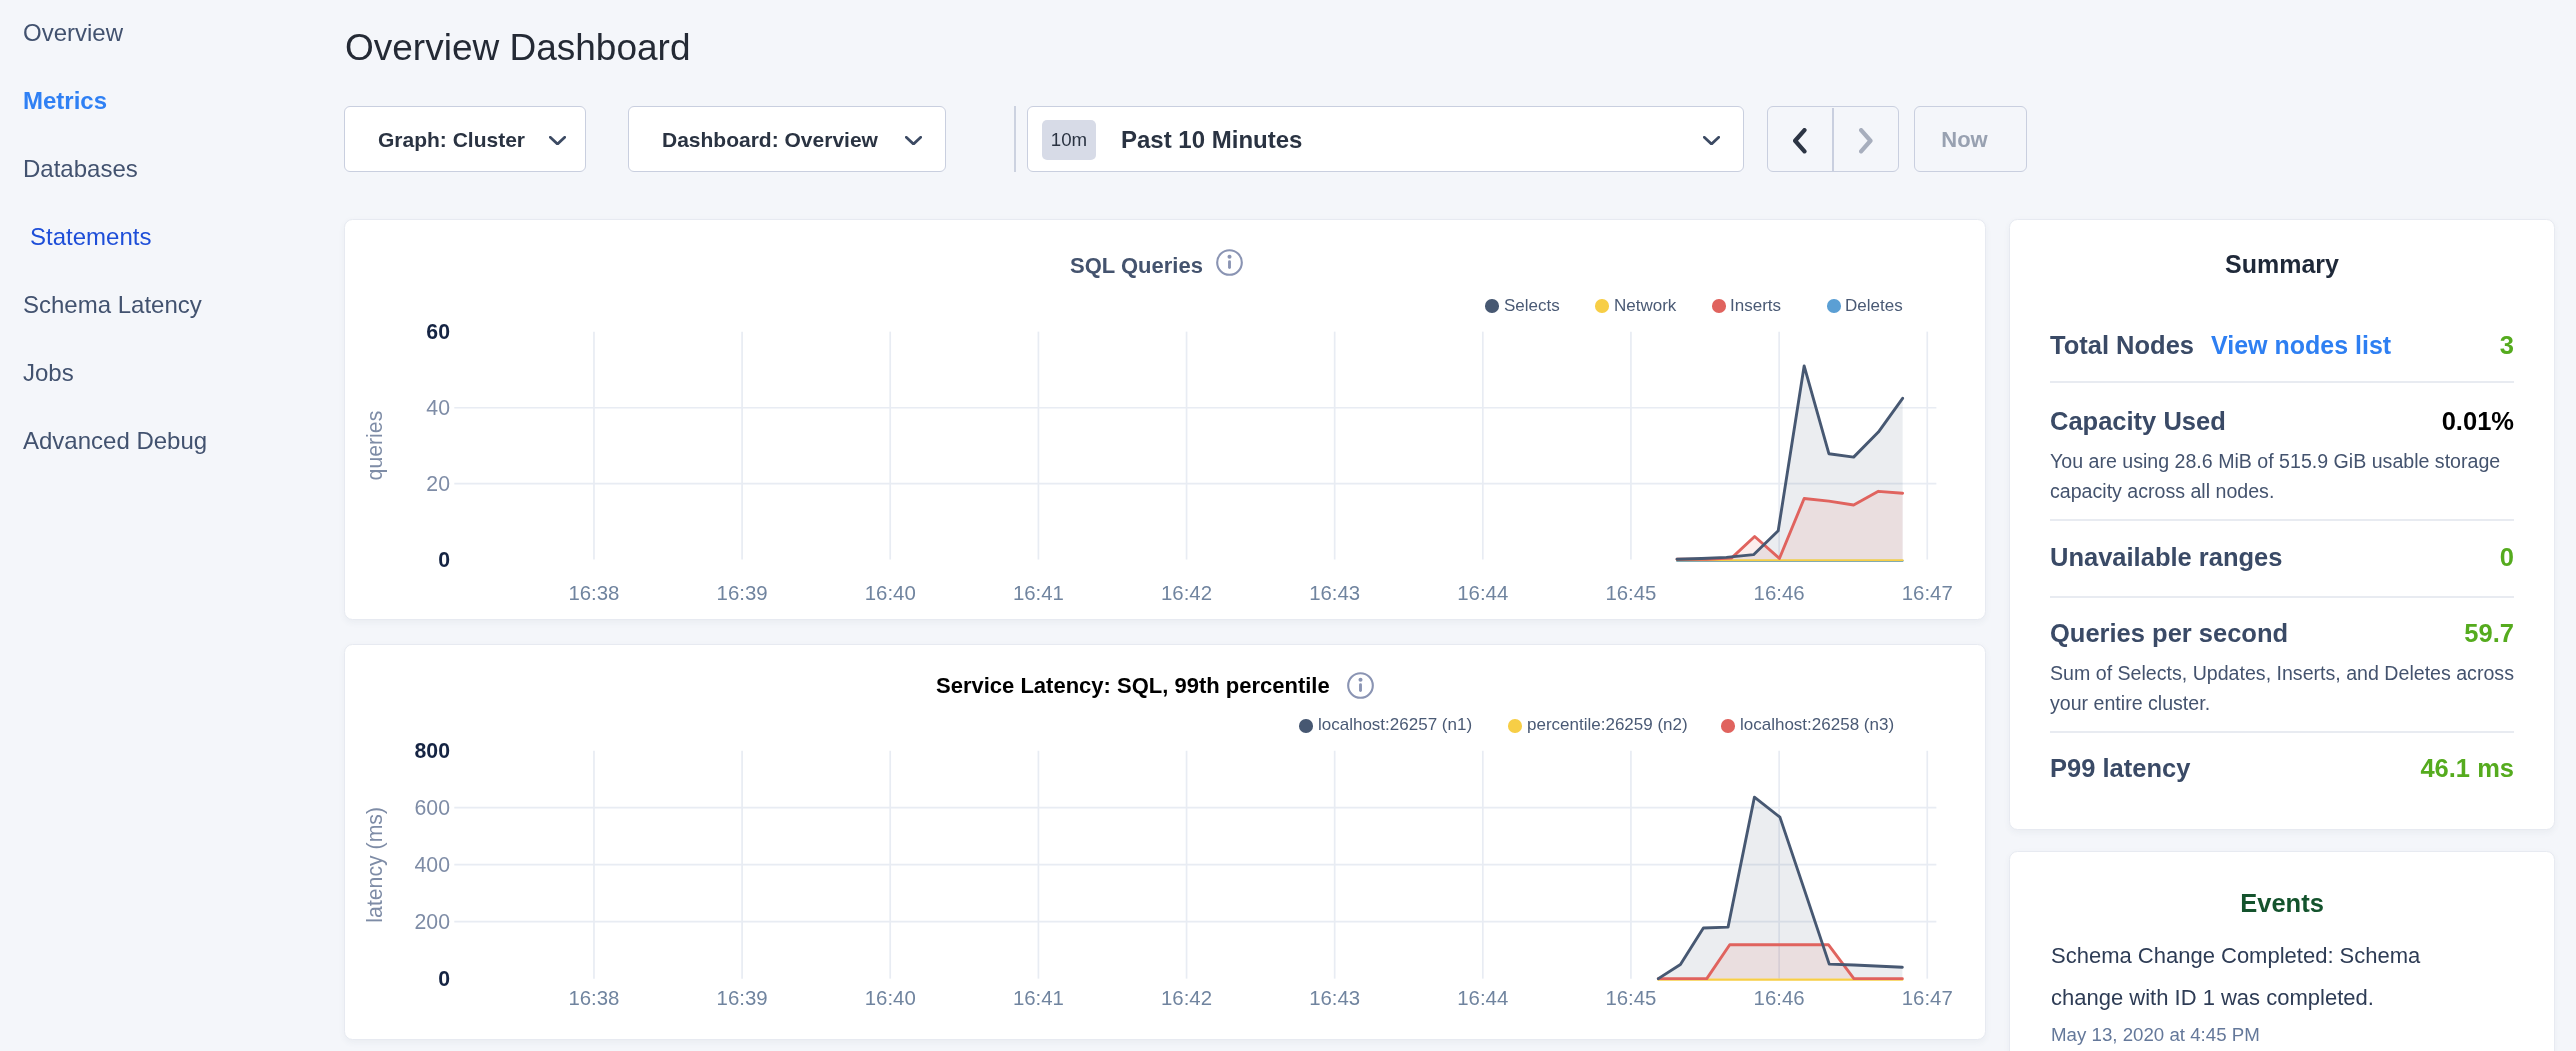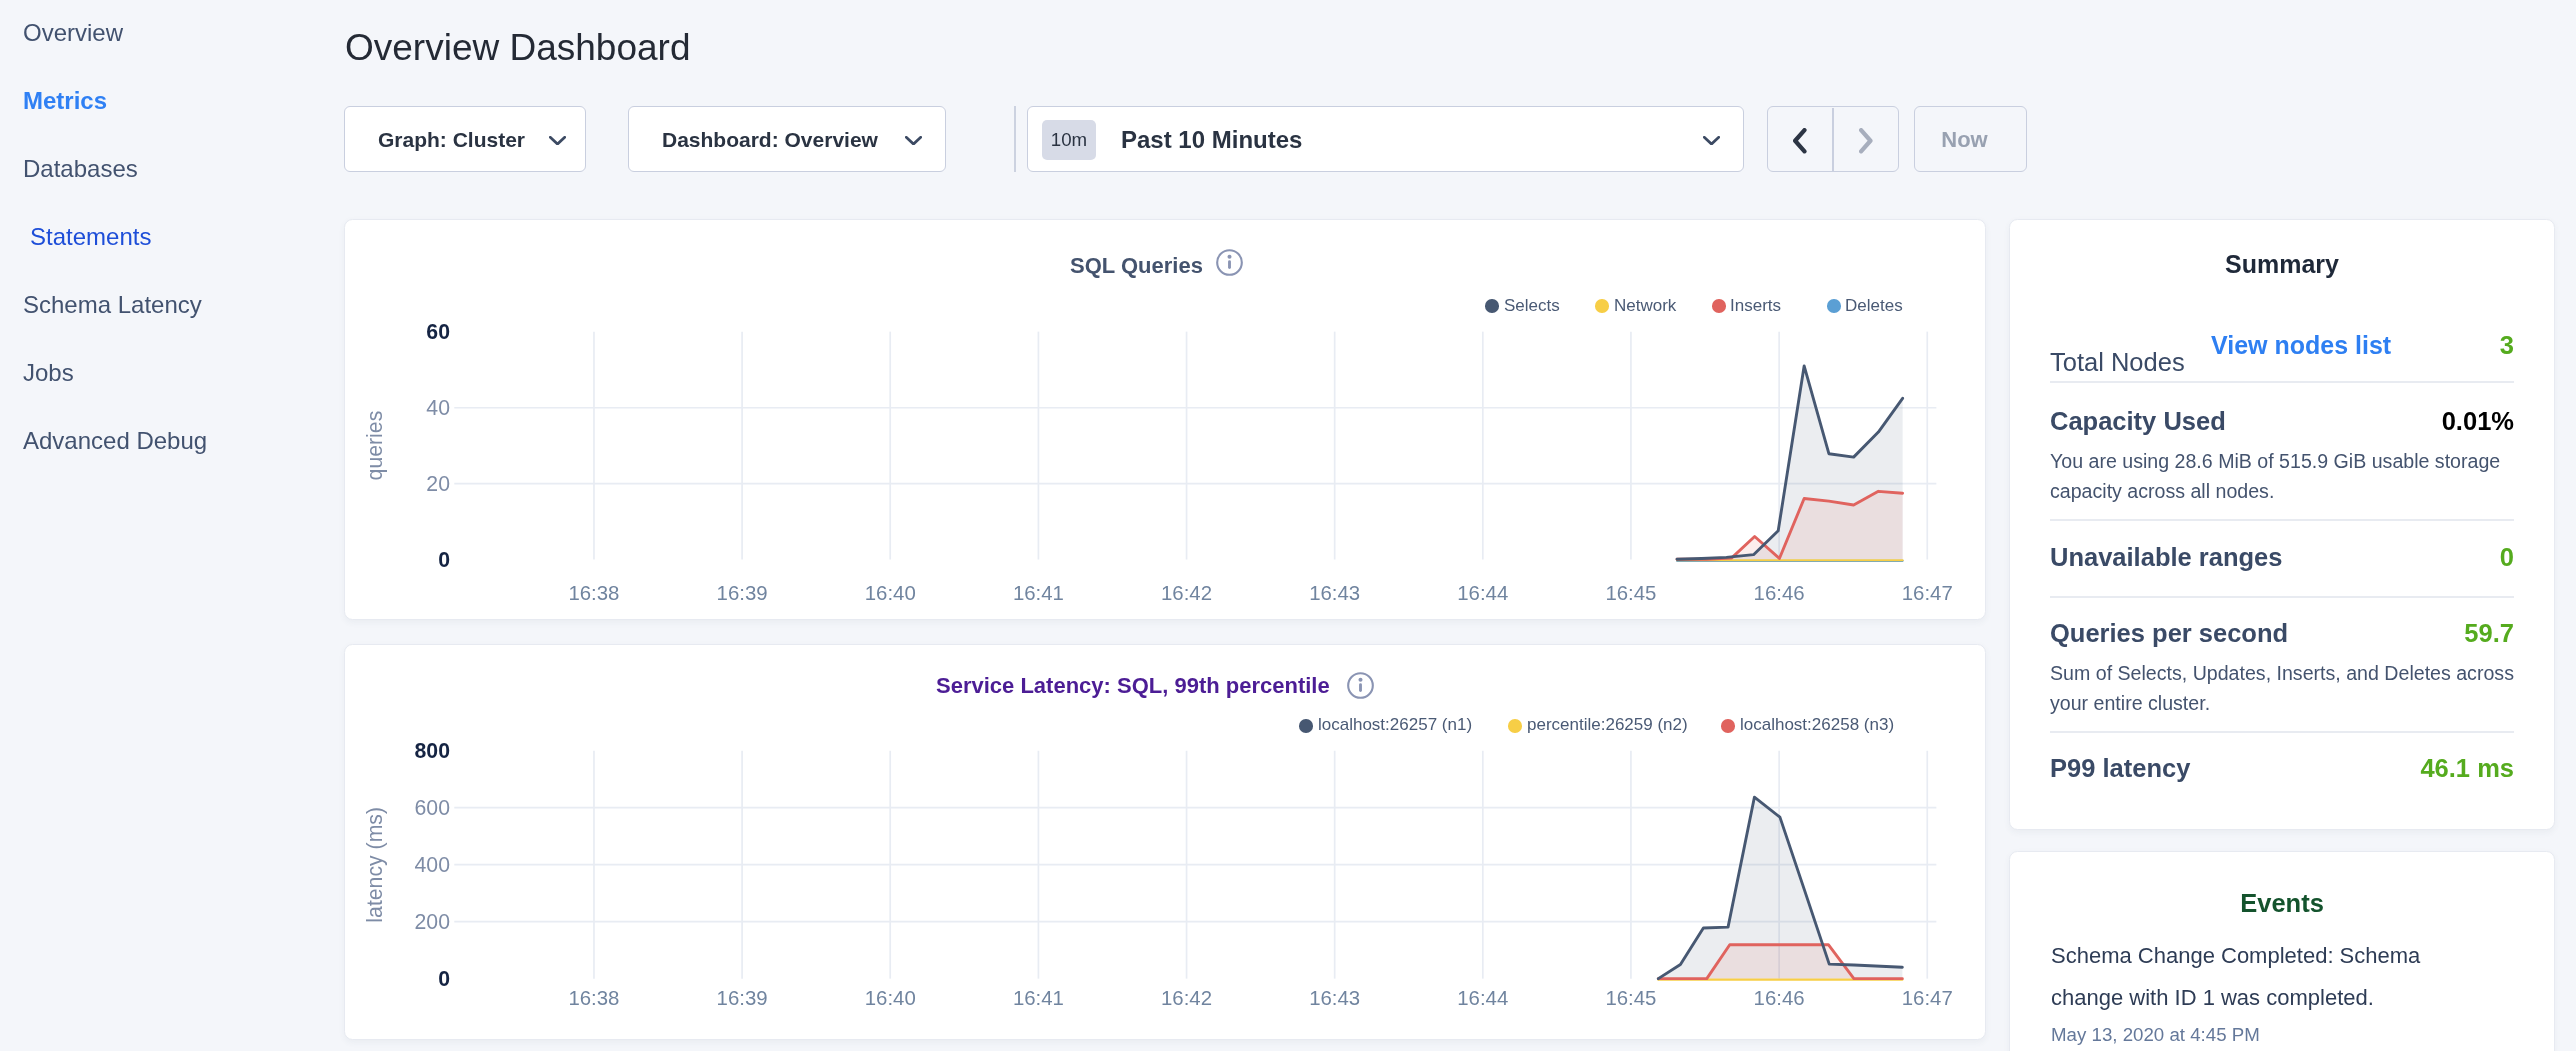--- a/index.html
+++ b/index.html
@@ -128,35 +128,35 @@
 </svg>
 <div style="position:absolute;left:1485px;top:299px;width:13.6px;height:13.6px;border-radius:50%;background:#475872"></div>
 <div style="position:absolute;left:1504px;top:295px;font-size:17px;color:#4a5a75;line-height:22px">Selects</div>
 <div style="position:absolute;left:1595px;top:299px;width:13.6px;height:13.6px;border-radius:50%;background:#f7ce46"></div>
 <div style="position:absolute;left:1614px;top:295px;font-size:17px;color:#4a5a75;line-height:22px">Network</div>
 <div style="position:absolute;left:1712px;top:299px;width:13.6px;height:13.6px;border-radius:50%;background:#e0635e"></div>
 <div style="position:absolute;left:1730px;top:295px;font-size:17px;color:#4a5a75;line-height:22px">Inserts</div>
 <div style="position:absolute;left:1827px;top:299px;width:13.6px;height:13.6px;border-radius:50%;background:#5b9fd4"></div>
 <div style="position:absolute;left:1845px;top:295px;font-size:17px;color:#4a5a75;line-height:22px">Deletes</div>
 
-<div style="position:absolute;left:936px;top:674px;font-size:22px;line-height:23px;font-weight:bold;color:#4c1d95">Service Latency: SQL, 99th percentile</div>
+<div style="position:absolute;left:936px;top:674px;font-size:22px;line-height:23px;font-weight:bold;color:#000000">Service Latency: SQL, 99th percentile</div>
 <svg style="position:absolute;left:1347px;top:672px" width="27" height="27" viewBox="0 0 32 32">
 <circle cx="16" cy="16" r="14.6" fill="none" stroke="#8a94b3" stroke-width="2.5"></circle>
 <circle cx="16" cy="9.3" r="2.4" fill="#8a94b3"></circle>
 <rect x="14.3" y="13.2" width="3.4" height="10.5" rx="1.7" fill="#8a94b3"></rect>
 </svg>
 <div style="position:absolute;left:1299px;top:719px;width:13.6px;height:13.6px;border-radius:50%;background:#475872"></div>
 <div style="position:absolute;left:1318px;top:714px;font-size:17px;color:#4a5a75;line-height:22px">localhost:26257 (n1)</div>
 <div style="position:absolute;left:1508px;top:719px;width:13.6px;height:13.6px;border-radius:50%;background:#f7ce46"></div>
 <div style="position:absolute;left:1527px;top:714px;font-size:17px;color:#4a5a75;line-height:22px">percentile:26259 (n2)</div>
 <div style="position:absolute;left:1721px;top:719px;width:13.6px;height:13.6px;border-radius:50%;background:#e0635e"></div>
 <div style="position:absolute;left:1740px;top:714px;font-size:17px;color:#4a5a75;line-height:22px">localhost:26258 (n3)</div>
 
 <div style="position:absolute;left:2009px;top:250px;width:546px;text-align:center;font-size:25px;line-height:29px;font-weight:bold;color:#1f2939">Summary</div>
-<div style="position:absolute;left:2050px;top:349px;font-size:25.5px;line-height:27px;font-weight:normal;color:#3a4a66">Total Nodes</div>
+<div style="position:absolute;left:2050px;top:332px;font-size:25.5px;line-height:27px;font-weight:bold;color:#3a4a66">Total Nodes</div>
 <div style="position:absolute;left:2050px;top:332px;width:464px;text-align:right;font-size:25.5px;line-height:27px;font-weight:bold;color:#55ab1e">3</div>
 <div style="position:absolute;left:2211px;top:332px;font-size:25px;line-height:27px;font-weight:bold;color:#2e7ff2">View nodes list</div>
 <div style="position:absolute;left:2050px;top:381px;width:464px;height:1.7px;background:#e8ebf1"></div>
 <div style="position:absolute;left:2050px;top:408px;font-size:25.5px;line-height:27px;font-weight:bold;color:#3a4a66">Capacity Used</div>
 <div style="position:absolute;left:2050px;top:408px;width:464px;text-align:right;font-size:25.5px;line-height:27px;font-weight:bold;color:#000000">0.01%</div>
 <div style="position:absolute;left:2050px;top:446px;width:489px;font-size:19.6px;line-height:30px;color:#44536e">You are using 28.6 MiB of 515.9 GiB usable storage capacity across all nodes.</div>
 <div style="position:absolute;left:2050px;top:519px;width:464px;height:1.7px;background:#e8ebf1"></div>
 <div style="position:absolute;left:2050px;top:544px;font-size:25.5px;line-height:27px;font-weight:bold;color:#3a4a66">Unavailable ranges</div>
 <div style="position:absolute;left:2050px;top:544px;width:464px;text-align:right;font-size:25.5px;line-height:27px;font-weight:bold;color:#55ab1e">0</div>
 <div style="position:absolute;left:2050px;top:596px;width:464px;height:1.7px;background:#e8ebf1"></div>

